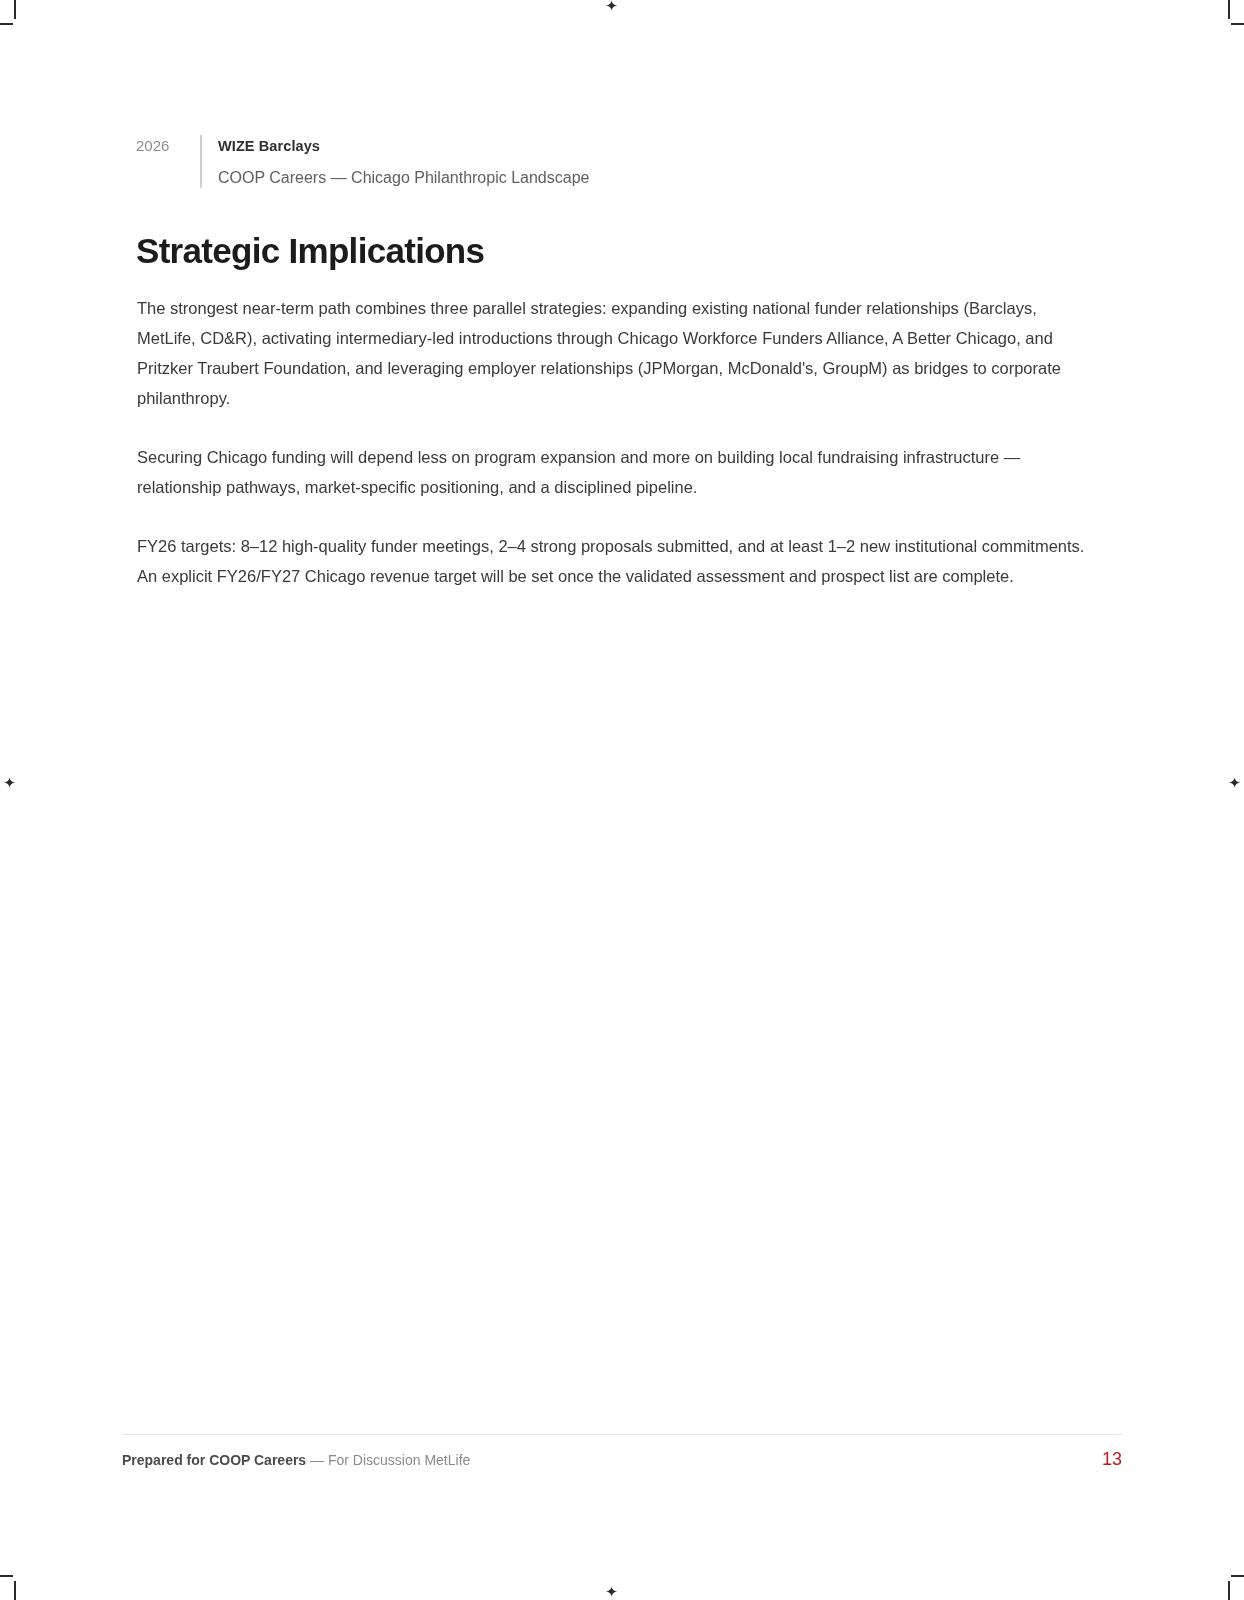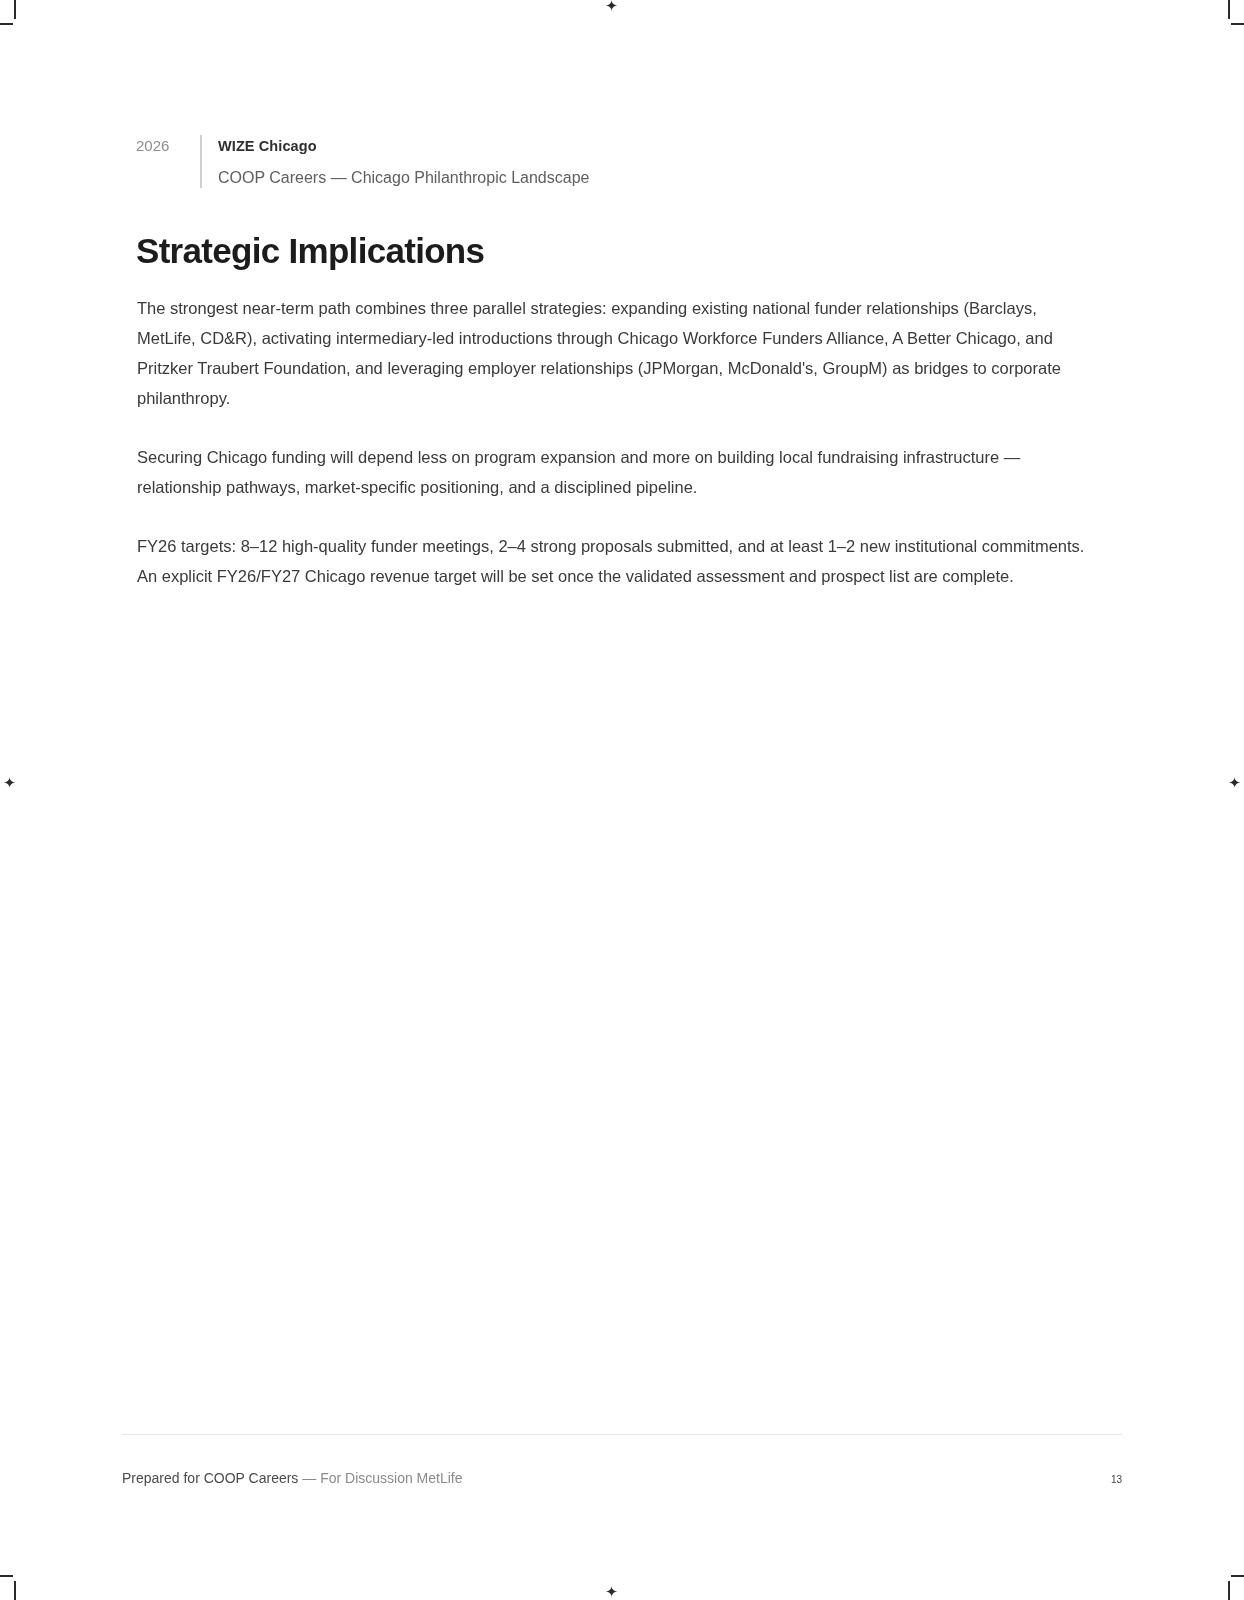--- a/index.html
+++ b/index.html
@@ -134,28 +134,27 @@
     display: flex;
     align-items: baseline;
     justify-content: space-between;
   }
   .footer-left {
     font-size: 14px;
     line-height: 20px;
     color: #8a8a8a;
   }
   .footer-strong {
-    font-weight: normal;
+    font-weight: bold;
     color: #4b4b4b;
   }
   .footer-page {
-    font-size: 10px;
+    font-size: 18px;
     line-height: 20px;
-    color: #404040;
-    margin-top: 21px;
+    color: #b91c1c;
   }
 </style>
 </head>
 <body>
 
 <div class="page">
 
   <div class="crop v crop-tl-v"></div>
   <div class="crop h crop-tl-h"></div>
   <div class="crop v crop-tr-v"></div>
@@ -167,21 +166,21 @@
 
   <div class="reg reg-top">✦</div>
   <div class="reg reg-bottom">✦</div>
   <div class="reg reg-left">✦</div>
   <div class="reg reg-right">✦</div>
 
   <div class="header">
     <div class="header-year">2026</div>
     <div class="header-rule"></div>
     <div class="header-text">
-      <div class="header-brand">WIZE Chicago</div>
+      <div class="header-brand">WIZE Barclays</div>
       <div class="header-subtitle">COOP Careers — Chicago Philanthropic Landscape</div>
     </div>
   </div>
 
   <h1 class="page-title">Strategic Implications</h1>
 
   <div class="body-copy">
     <p>The strongest near-term path combines three parallel strategies: expanding existing national funder relationships (Barclays, MetLife, CD&amp;R), activating intermediary-led introductions through Chicago Workforce Funders Alliance, A Better Chicago, and Pritzker Traubert Foundation, and leveraging employer relationships (JPMorgan, McDonald's, GroupM) as bridges to corporate philanthropy.</p>
     <p>Securing Chicago funding will depend less on program expansion and more on building local fundraising infrastructure — relationship pathways, market-specific positioning, and a disciplined pipeline.</p>
     <p>FY26 targets: 8–12 high-quality funder meetings, 2–4 strong proposals submitted, and at least 1–2 new institutional commitments. An explicit FY26/FY27 Chicago revenue target will be set once the validated assessment and prospect list are complete.</p>

